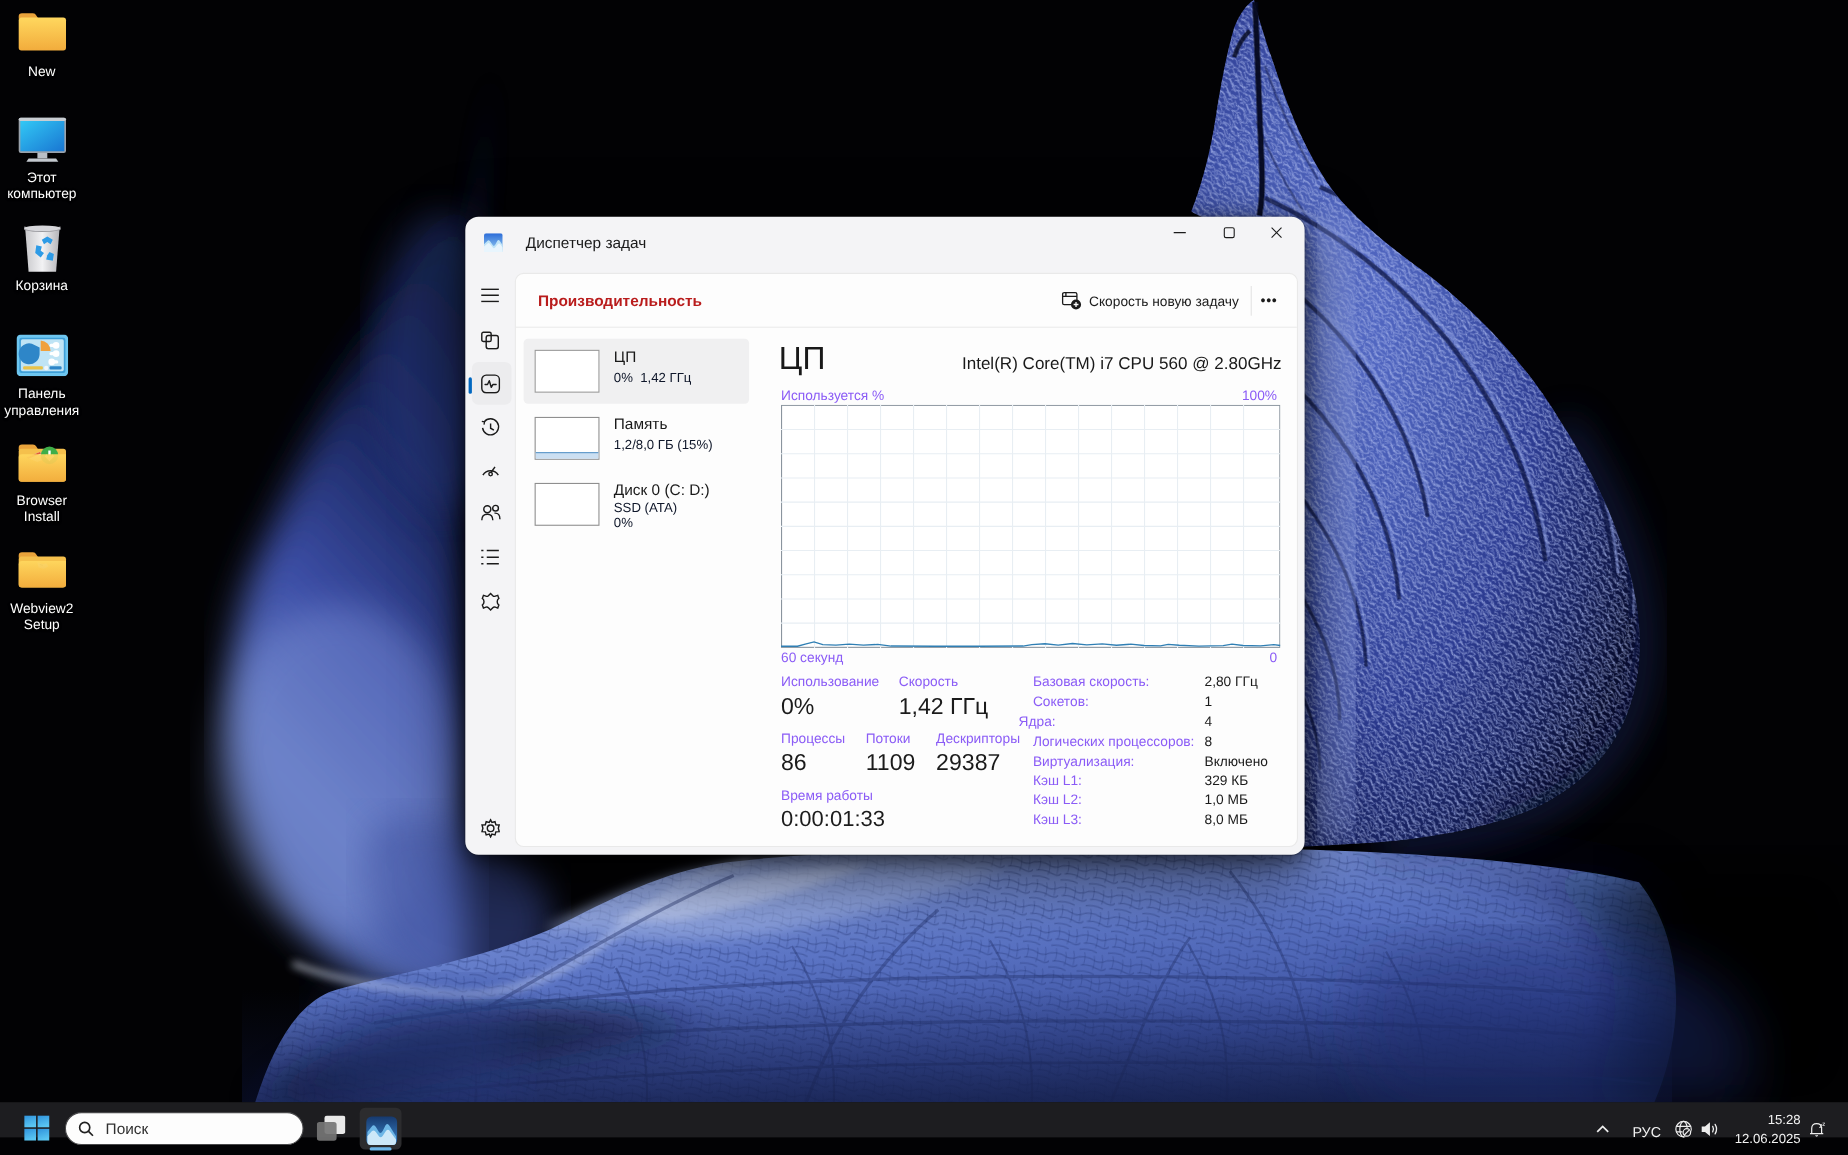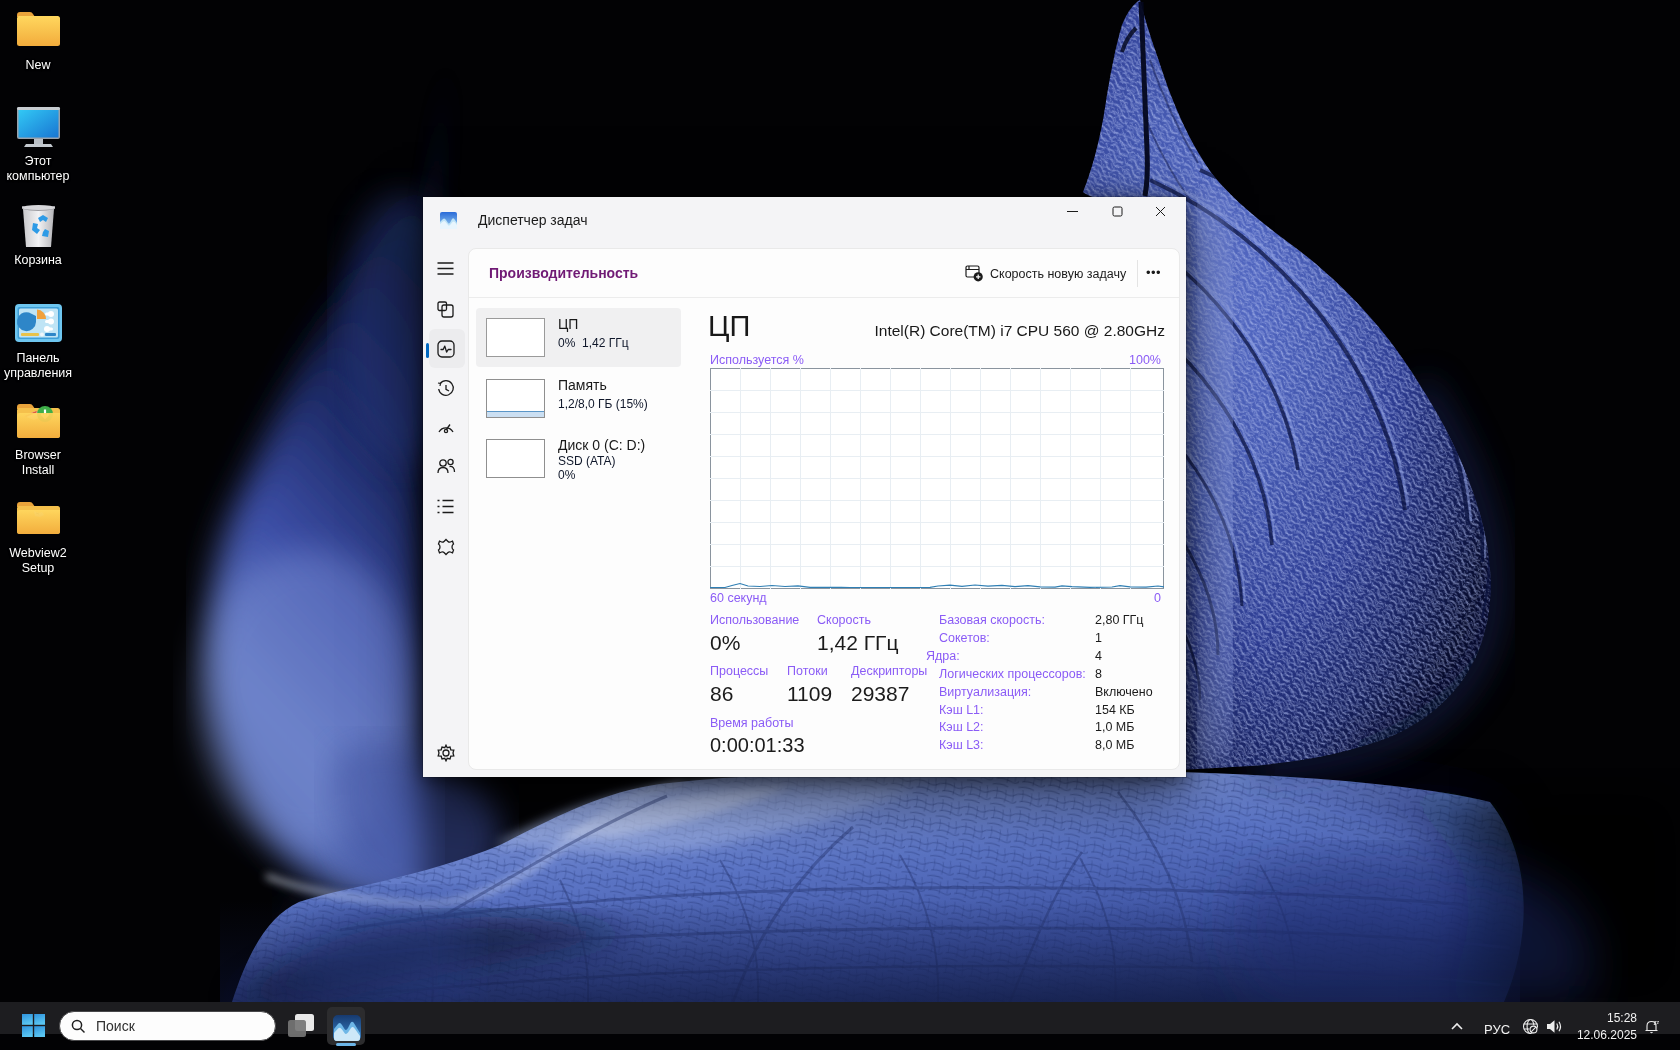--- a/index.html
+++ b/index.html
@@ -3,27 +3,27 @@
 <meta charset="utf-8">
 <style>
   * { margin:0; padding:0; box-sizing:border-box; }
   html,body { width:1680px; height:1050px; overflow:hidden; background:#000; }
   body { font-family:"Liberation Sans", sans-serif; position:relative; }
   #wall { position:absolute; left:0; top:0; width:1680px; height:1050px; }
   .dicon { position:absolute; width:76px; text-align:center; color:#fff; font-size:12.5px; line-height:15px; text-shadow:0 1px 2px rgba(0,0,0,.9), 0 0 2px rgba(0,0,0,.8); }
   .dicon svg { display:block; margin:0 auto; }
 
   
-  #win { position:absolute; left:423px; top:197px; width:763px; height:580px; background:#f4f4f6; border-radius:0; box-shadow:0 18px 60px rgba(0,0,0,.62), 0 4px 18px rgba(0,0,0,.5), 0 0 0 1px rgba(0,0,0,.16); }
+  #win { position:absolute; left:423px; top:197px; width:763px; height:580px; background:#f4f4f6; border-radius:12px; box-shadow:0 18px 60px rgba(0,0,0,.62), 0 4px 18px rgba(0,0,0,.5), 0 0 0 1px rgba(0,0,0,.16); }
   #titlebar { position:absolute; left:0; top:0; width:100%; height:51px; }
   #apptitle { position:absolute; left:55px; top:15px; font-size:14px; color:#1a1a1a; }
   .capbtn { position:absolute; top:0; width:45px; height:29px; }
   #panel { position:absolute; left:45px; top:51px; width:712px; height:522px; background:#fdfdfd; border:1px solid #e9e9e9; border-radius:8px; }
   #hdr { position:absolute; left:0; top:0; width:100%; height:49px; border-bottom:1px solid #ececec; }
-  #hdr .t { position:absolute; left:20px; top:16px; font-size:14px; font-weight:bold; color:#701a75; }
+  #hdr .t { position:absolute; left:20px; top:16px; font-size:14px; font-weight:bold; color:#b91c1c; }
   #dots { position:absolute; left:677px; top:16px; font-size:13px; color:#1b1b1b; letter-spacing:0.5px;}
   .vsep { position:absolute; left:668px; top:11px; width:1px; height:27px; background:#e4e4e4; }
 
   
   .prow { position:absolute; left:7px; width:205px; height:59px; border-radius:4px; }
   .prow.sel { background:#f0f0f1; }
   .thumb { position:absolute; left:10px; top:10px; width:59px; height:39px; background:#fff; border:1px solid #8f8f8f; }
   .pname { position:absolute; left:82px; top:8px; font-size:14px; color:#191919; }
   .psub  { position:absolute; left:82px; top:28px; font-size:12px; color:#0f172a; line-height:14px; }
 
@@ -449,21 +449,21 @@
       <div class="rv" style="left:626px;top:364px">2,80 ГГц</div>
     <div class="rt" style="left:470px;top:382px">Сокетов:</div>
       <div class="rv" style="left:626px;top:382px">1</div>
     <div class="rt" style="left:457px;top:400px">Ядра:</div>
       <div class="rv" style="left:626px;top:400px">4</div>
     <div class="rt" style="left:470px;top:418px">Логических процессоров:</div>
       <div class="rv" style="left:626px;top:418px">8</div>
     <div class="rt" style="left:470px;top:436px">Виртуализация:</div>
       <div class="rv" style="left:626px;top:436px">Включено</div>
     <div class="rt" style="left:470px;top:454px">Кэш L1:</div>
-      <div class="rv" style="left:626px;top:454px">154 КБ</div>
+      <div class="rv" style="left:626px;top:454px">329 КБ</div>
     <div class="rt" style="left:470px;top:471px">Кэш L2:</div>
       <div class="rv" style="left:626px;top:471px">1,0 МБ</div>
     <div class="rt" style="left:470px;top:489px">Кэш L3:</div>
       <div class="rv" style="left:626px;top:489px">8,0 МБ</div>
   </div>
 </div>
 
 <div id="tbar">
   <svg style="position:absolute;left:22px;top:12px" width="23" height="23" viewBox="0 0 23 23">
     <defs>

